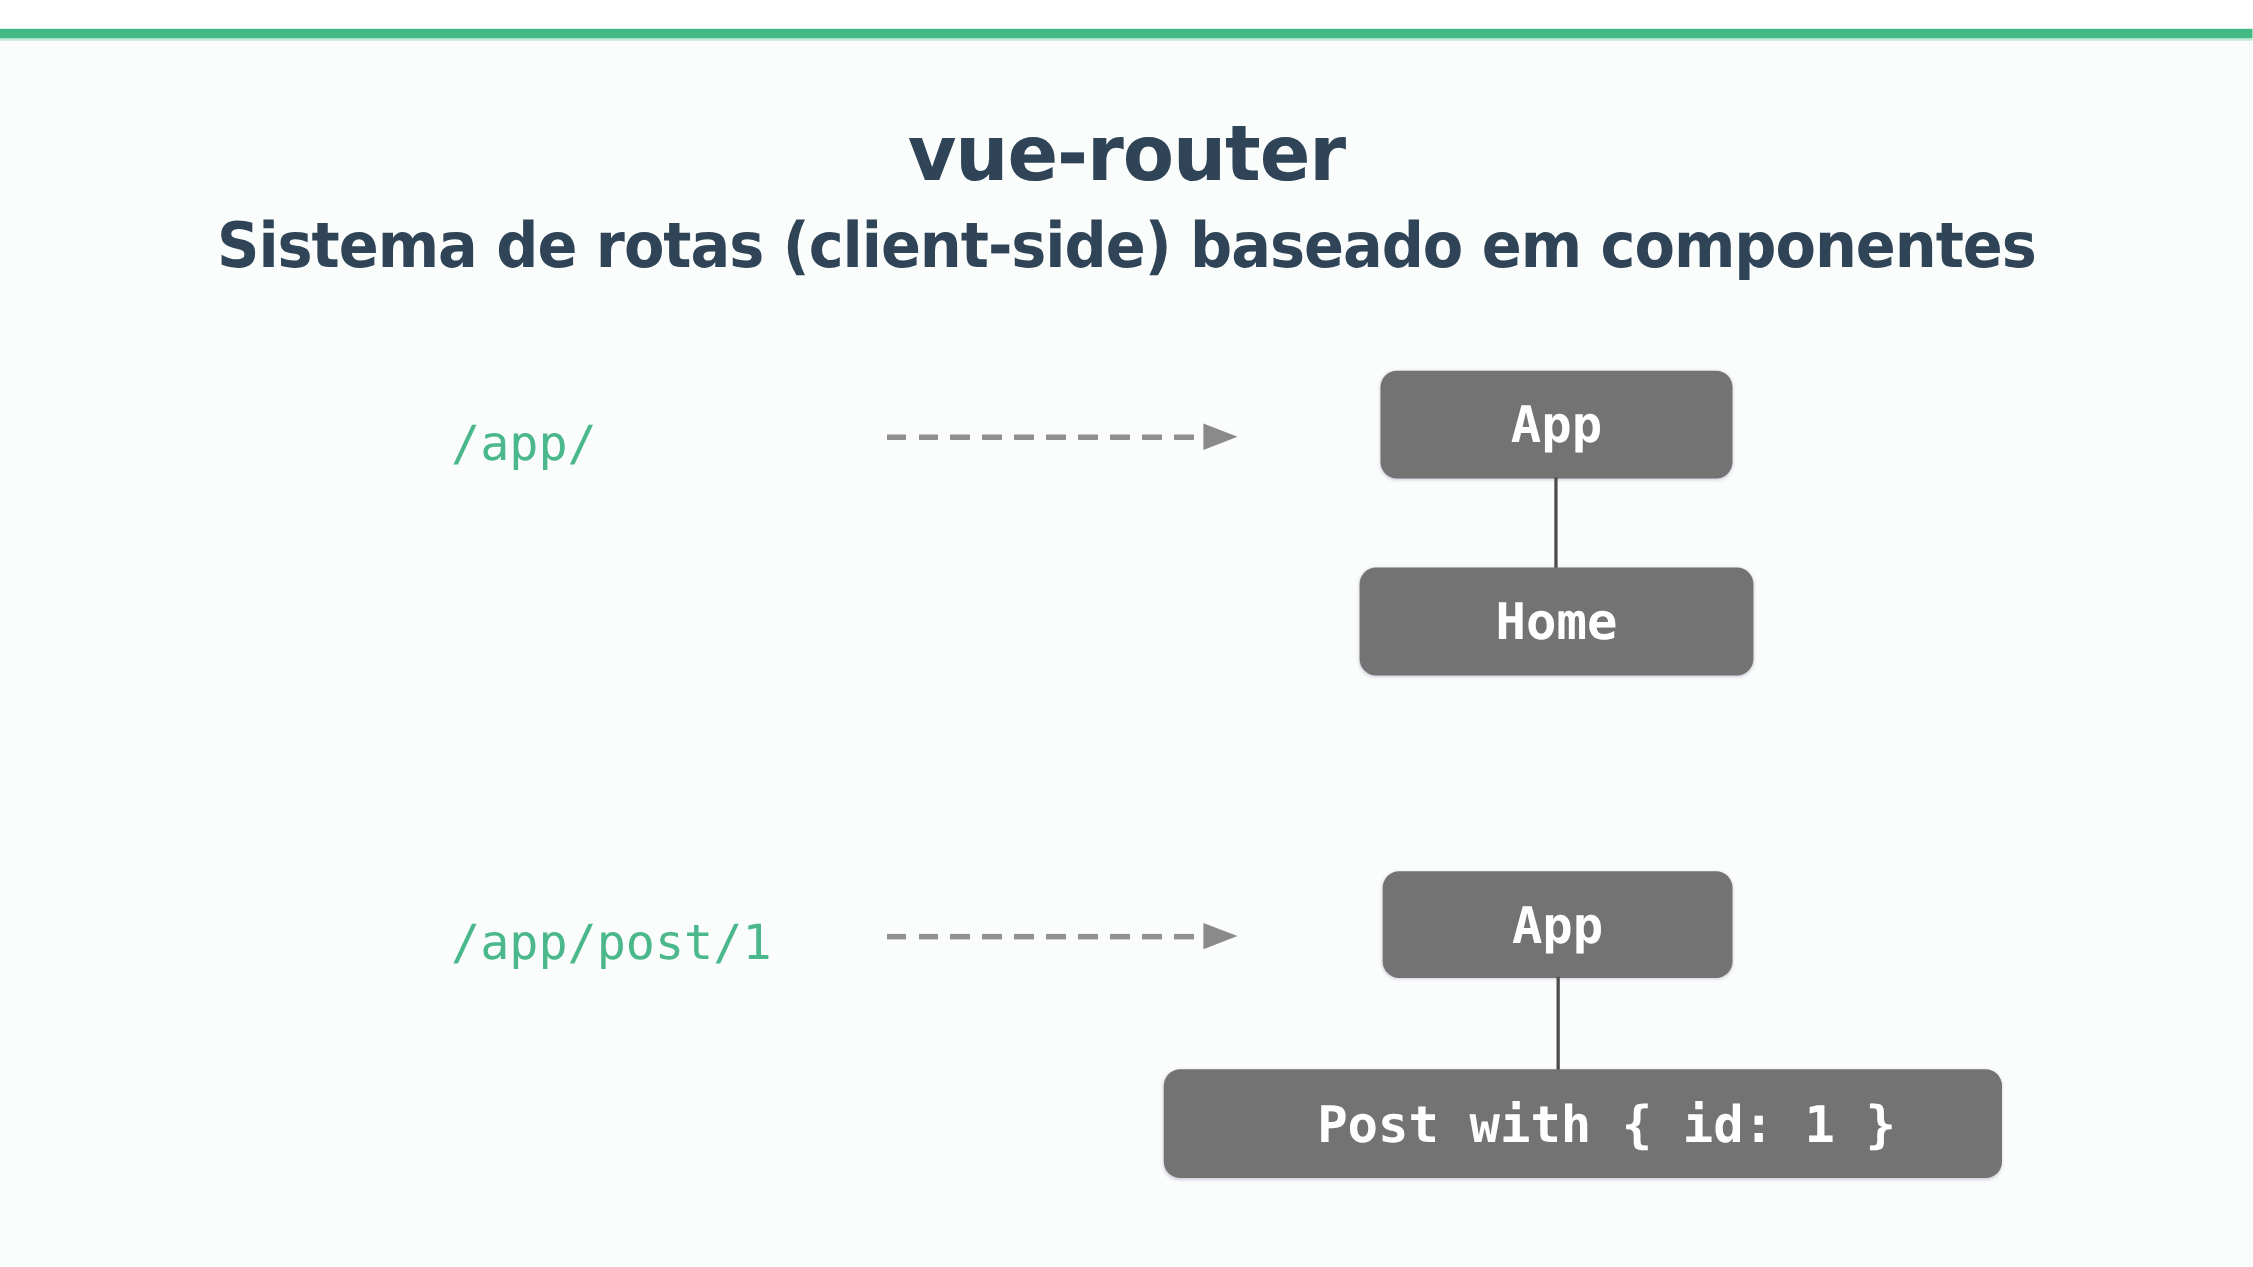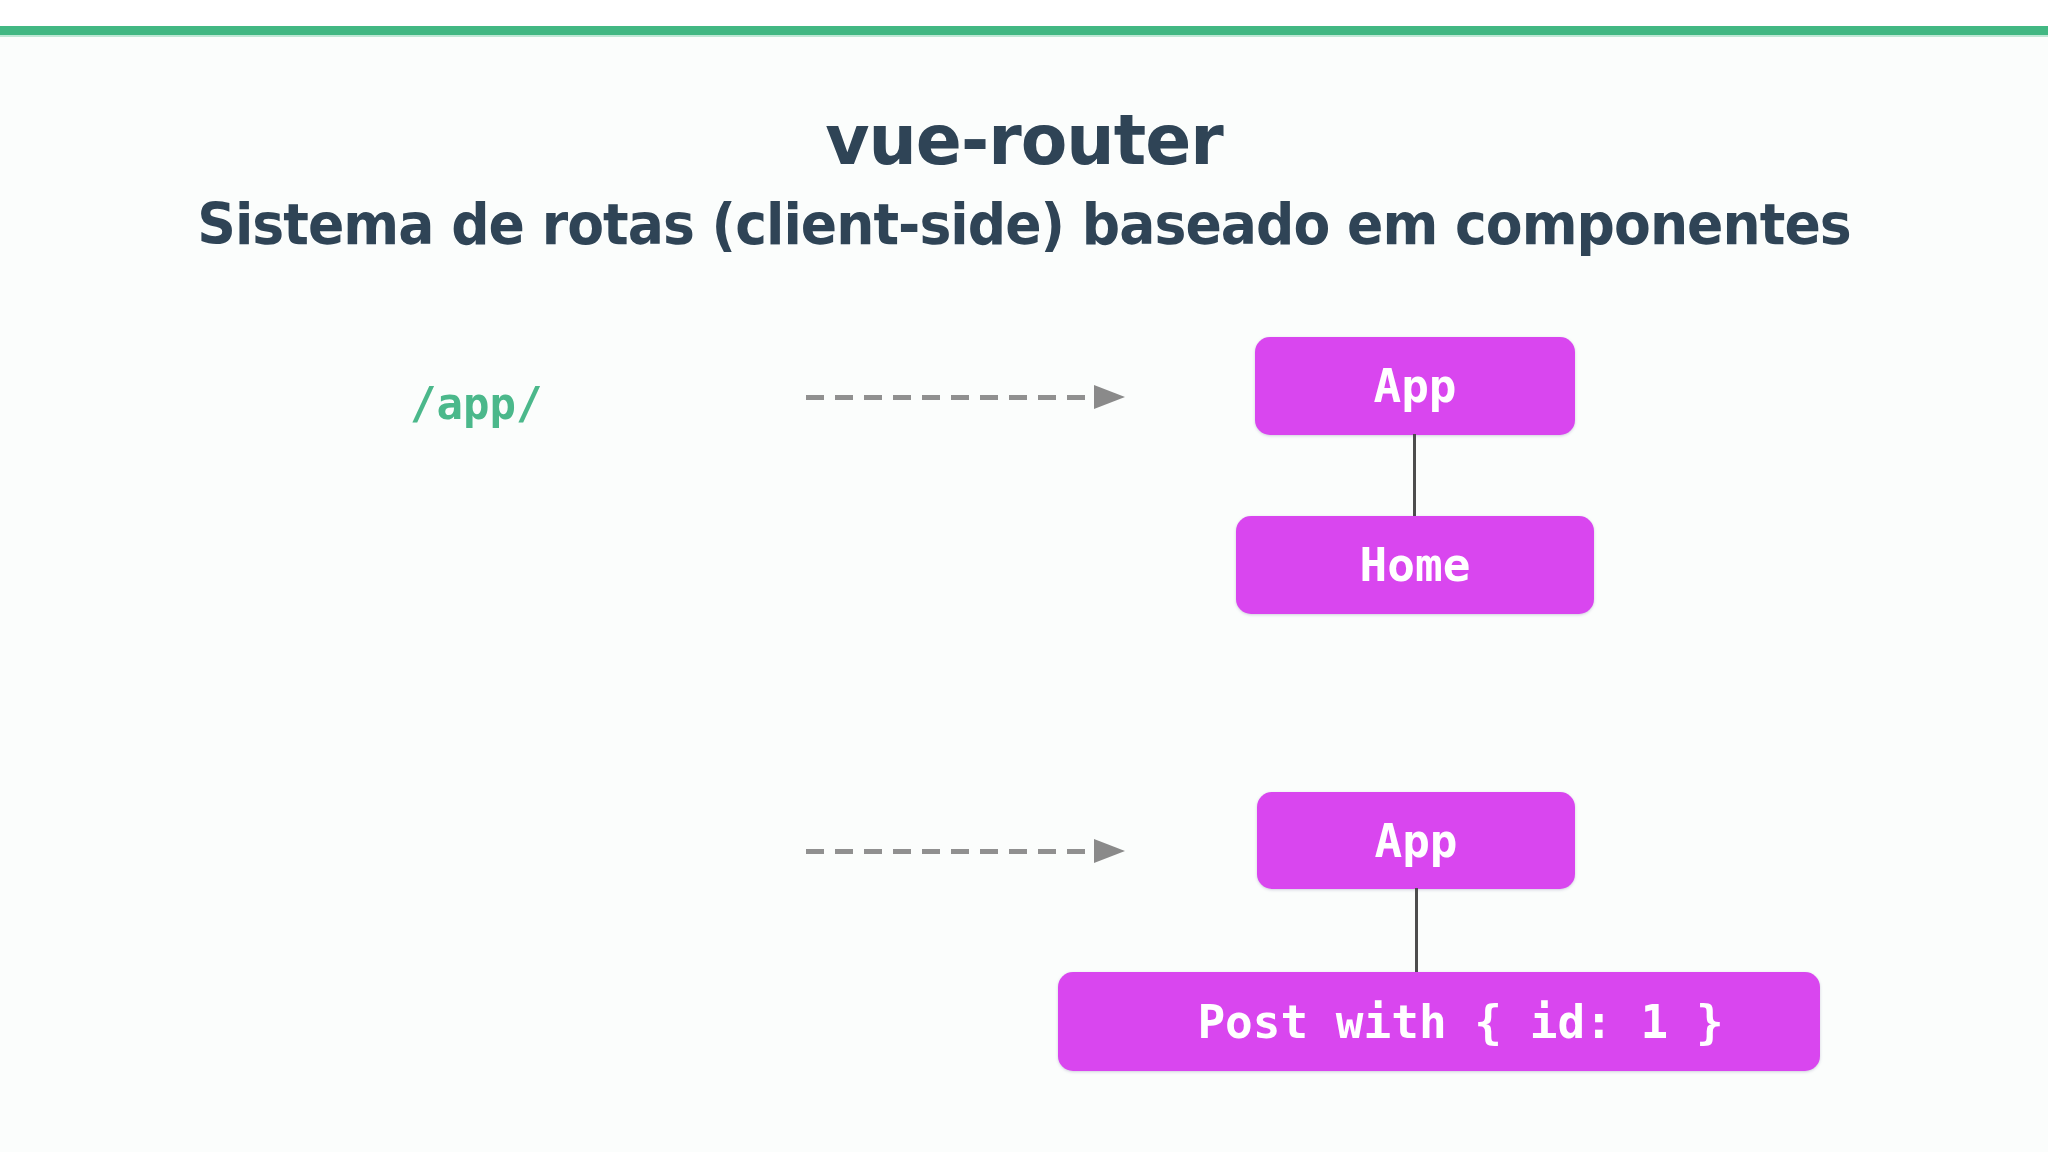--- a/index.html
+++ b/index.html
@@ -56,21 +56,21 @@
   }
 
   .route-path {
     position: absolute;
     font-family: "DejaVu Sans Mono", monospace;
     font-size: 44px;
     line-height: 1.25;
     color: #4bb88b;
     white-space: pre;
   }
-  .route-path-1 { left: 410px; top: 350px; font-weight: bold; }
+  .route-path-1 { left: 410px; top: 350px; }
   .route-path-2 { left: 410px; top: 804px; }
 
   .dash-line {
     position: absolute;
     height: 5px;
     background: repeating-linear-gradient(to right,
       #909090 0px, #909090 18px,
       transparent 18px, transparent 29px);
   }
   .dash-line-1 { left: 806px; top: 369px; width: 281px; }
@@ -81,21 +81,21 @@
     width: 0; height: 0;
     border-top: 12px solid transparent;
     border-bottom: 12px solid transparent;
     border-left: 31px solid #8a8a8a;
   }
   .arrow-head-1 { left: 1094px; top: 359px; }
   .arrow-head-2 { left: 1094px; top: 813px; }
 
   .component-box {
     position: absolute;
-    background: #d946ef;
+    background: #737373;
     border-radius: 15px;
     display: flex;
     align-items: center;
     justify-content: center;
     box-shadow: 0 1px 3px rgba(80, 70, 130, 0.25);
   }
   .component-box .box-label {
     font-family: "DejaVu Sans Mono", monospace;
     font-weight: bold;
     font-size: 46px;
@@ -135,20 +135,21 @@
   <div class="component-box box-app-1">
     <span class="box-label">App</span>
   </div>
 
   <div class="connector connector-1"></div>
 
   <div class="component-box box-home">
     <span class="box-label">Home</span>
   </div>
 
+  <div class="route-path route-path-2">/app/post/1</div>
 
   <div class="dash-line dash-line-2"></div>
   <div class="arrow-head arrow-head-2"></div>
 
   <div class="component-box box-app-2">
     <span class="box-label">App</span>
   </div>
 
   <div class="connector connector-2"></div>
 

